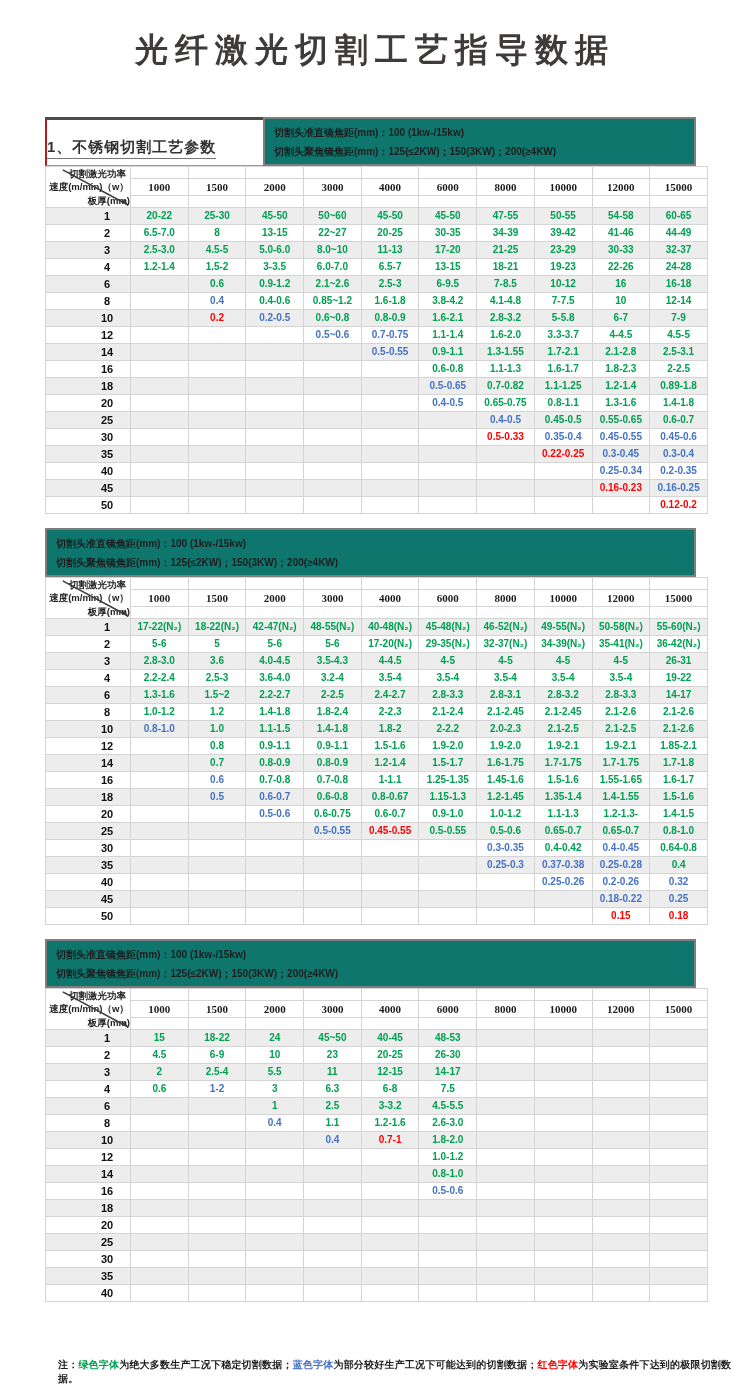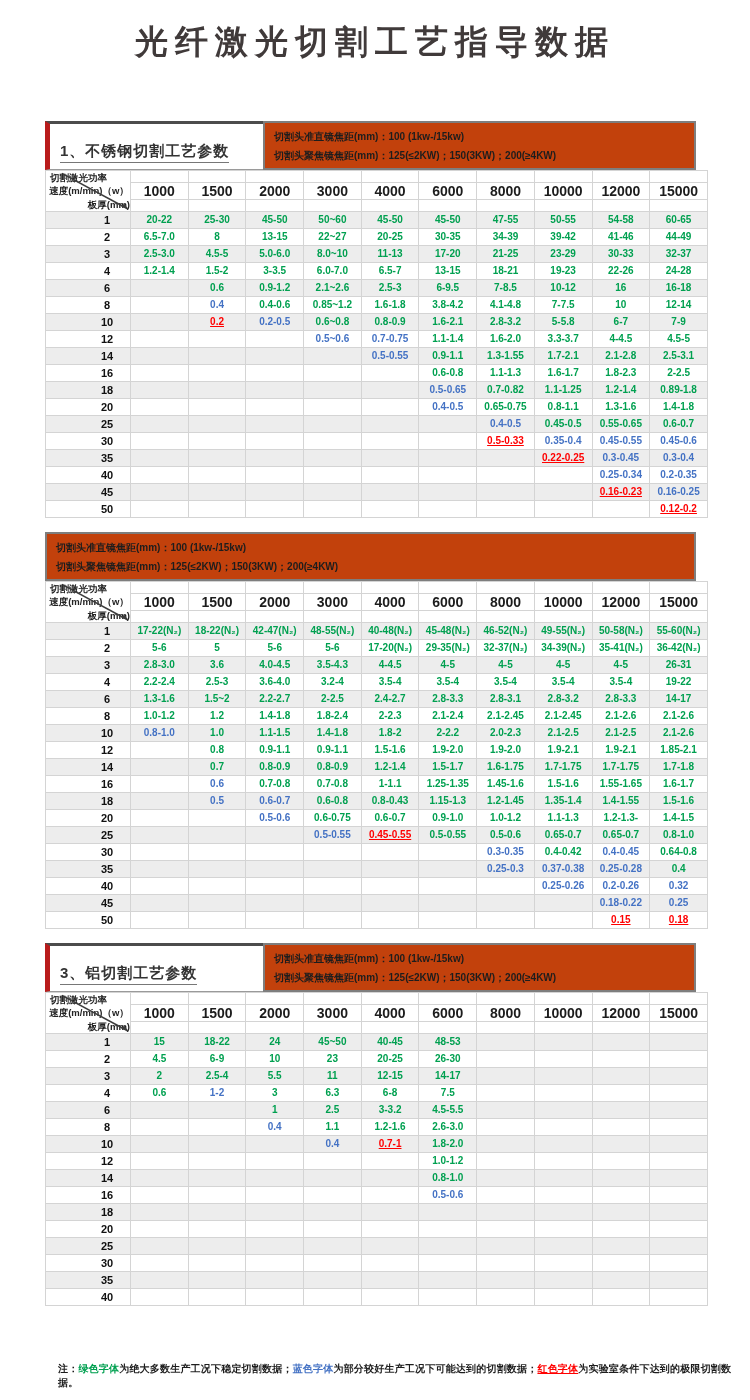--- a/index.html
+++ b/index.html
@@ -3,59 +3,59 @@
 <meta charset="utf-8">
 <style>
   * { box-sizing: border-box; }
   html,body { margin:0; padding:0; }
   body {
     width:750px; height:1400px; overflow:hidden; background:#ffffff;
     font-family:"Liberation Sans","DejaVu Sans",sans-serif; color:#222;
   }
   .page-title {
     text-align:center; font-size:33px; font-weight:bold; color:#403a3a;
-    letter-spacing:7px; padding-top:20px; margin-bottom:56px;
+    letter-spacing:7px; padding-top:28px; margin-bottom:44px;
   }
   .section { margin:0 42px 0 45px; }
   .section + .section { margin-top:14px; }
   .section-head { display:flex; align-items:stretch; }
   .label-box {
-    width:218px; padding:10px 8px 6px 10px;
-    border-top:3px solid #4c4c4c; border-left:5px solid #b91c1c; border-bottom:1px solid #9a9a9a;
+    width:218px; padding:10px 8px 6px 0;
+    border-top:3px solid #4c4c4c; border-left:2px solid #b91c1c; border-bottom:1px solid #9a9a9a;
     font-size:15px; font-weight:bold; color:#333; letter-spacing:1px;
     display:flex; align-items:flex-end;
   }
   .label-box span { border-bottom:1px solid #777; padding-bottom:1px; }
   .info-box {
     flex:1; margin-right:12px; border:2px solid #7e7e7e;
     padding:5px 9px 3px 9px; font-size:10px; font-weight:bold; color:#1d1d1d; line-height:1.85;
-    background:#c2410c;
+    background:#0f766e;
   }
   table.ptable {
     width:100%; border-collapse:collapse; table-layout:fixed;
     border:1px solid #9a9a9a; font-weight:bold;
   }
   table.ptable col.col-thickness { width:85px; }
   table.ptable td {
     border:1px solid #d4d4d4; height:16px; padding:0;
     text-align:center; font-size:10px; line-height:16px;
     overflow:hidden; white-space:nowrap;
   }
   thead td.h-pad { height:12px; }
-  thead td.h-power { font-size:14px; color:#1c1c1c; height:15px; }
+  thead td.h-power { font-size:11px; color:#1c1c1c; height:15px;font-family:Liberation Serif, serif; }
   td.corner { position:relative; padding:0; }
   td.corner svg { position:absolute; left:0; top:0; width:100%; height:100%; }
-  .c-row1 { display:flex; justify-content:flex-start; padding:1px 4px 0 4px; font-size:9.5px; line-height:12px; }
+  .c-row1 { display:flex; justify-content:flex-end; padding:1px 4px 0 4px; font-size:9.5px; line-height:12px; }
   .c-row2 { text-align:center; padding-left:2px; font-size:9.5px; line-height:14px; }
   .c-row3 { text-align:right; padding-left:2px; font-size:9.5px; line-height:13px; }
   tbody td.t-cell { font-size:11px; color:#111; text-align:center; padding-left:38px; }
   tbody tr:nth-child(odd) td { background:#ededed; }
   .g { color:var(--green,#00a050); }
   .b { color:var(--blue,#4472c4); }
-  .r { color:var(--red,#ff0000);text-decoration:underline; }
+  .r { color:var(--red,#ff0000); }
   .footnote {
     margin:56px 0 0 58px; font-size:10px; font-weight:bold; color:#1d1d1d; letter-spacing:0.2px;
   }
 </style>
 </head>
 <body>
 
 <div class="page-title">光纤激光切割工艺指导数据</div>
 
 <div class="section">
@@ -575,21 +575,21 @@
             <td class="g">1.5-1.6</td>
             <td class="g">1.55-1.65</td>
             <td class="g">1.6-1.7</td>
           </tr>
           <tr>
             <td class="t-cell">18</td>
             <td></td>
             <td class="b">0.5</td>
             <td class="b">0.6-0.7</td>
             <td class="g">0.6-0.8</td>
-            <td class="g">0.8-0.43</td>
+            <td class="g">0.8-0.67</td>
             <td class="g">1.15-1.3</td>
             <td class="g">1.2-1.45</td>
             <td class="g">1.35-1.4</td>
             <td class="g">1.4-1.55</td>
             <td class="g">1.5-1.6</td>
           </tr>
           <tr>
             <td class="t-cell">20</td>
             <td></td>
             <td></td>
@@ -680,23 +680,20 @@
             <td class="r">0.15</td>
             <td class="r">0.18</td>
           </tr>
         </tbody>
       </table>
     </div>
 </div>
 
 <div class="section">
   <div class="section-head">
-    <div class="label-box">
-        <span>3、铝切割工艺参数</span>
-      </div>
     <div class="info-box">
       <div>切割头准直镜焦距(mm)：100 (1kw-/15kw)</div>
       <div>切割头聚焦镜焦距(mm)：125(≤2KW)；150(3KW)；200(≥4KW)</div>
     </div>
   </div>
   <div>
       <table class="ptable">
         <colgroup>
           <col class="col-thickness">
           <col>

